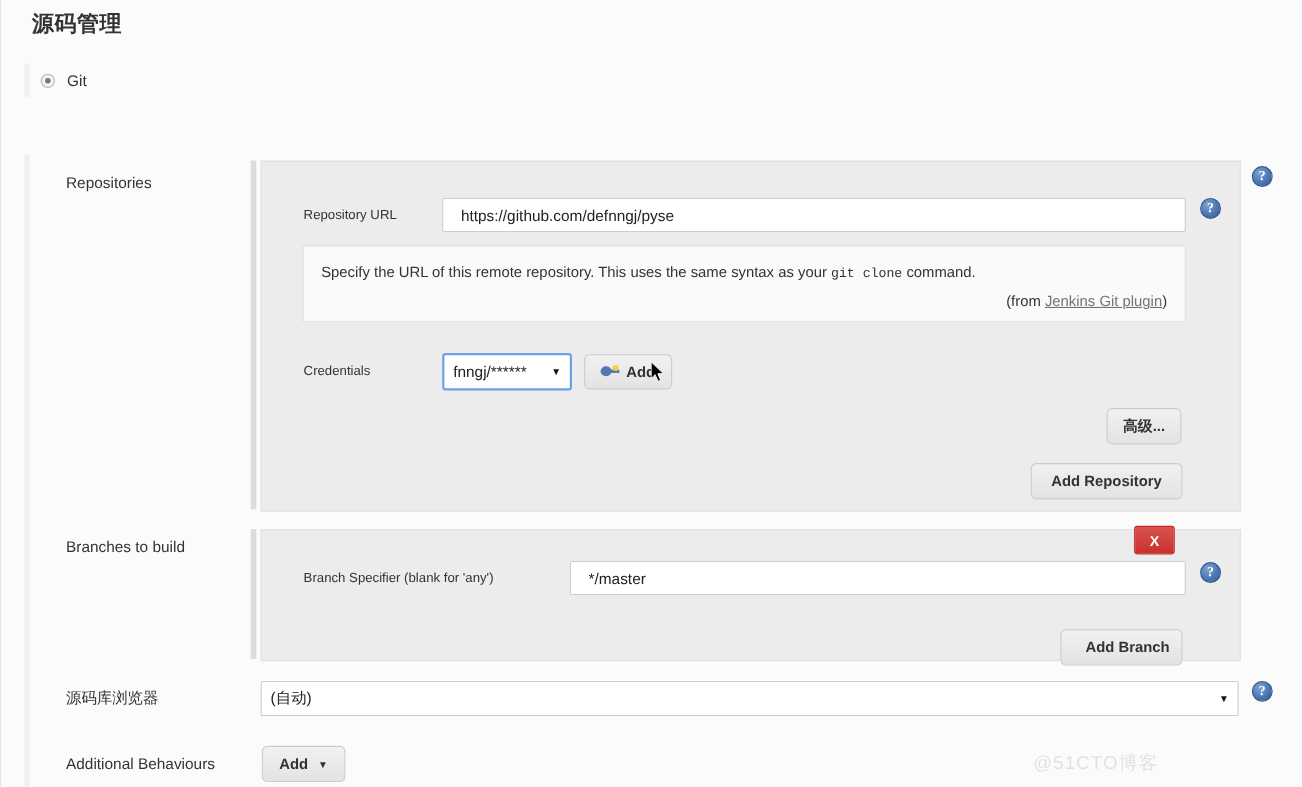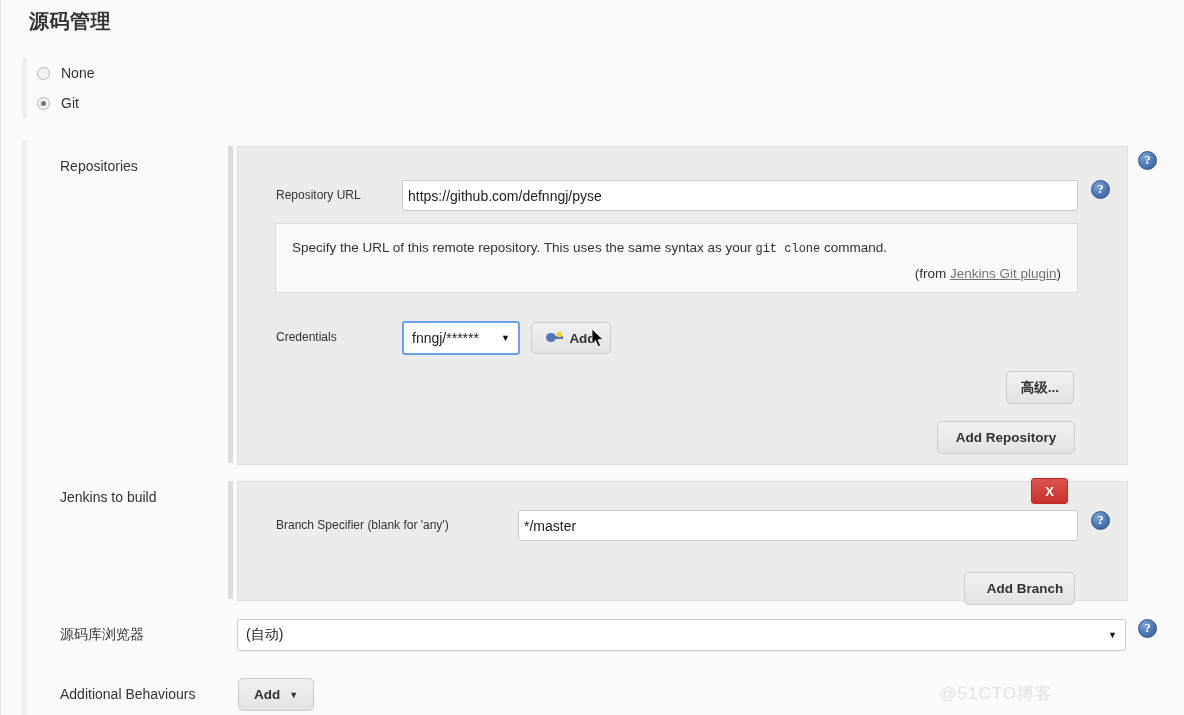--- a/index.html
+++ b/index.html
@@ -113,21 +113,21 @@
   }
   input.text {
     position: absolute;
     box-sizing: border-box;
     background: #fff;
     border: 1px solid #ccc;
     border-radius: 2px;
     font-family: "Liberation Sans", sans-serif;
     font-size: 14px;
     color: #222;
-    padding: 0 5px;
+    padding: 0 16px;
     height: 31px;
     outline: none;
   }
   .helpbox {
     position: absolute;
     box-sizing: border-box;
     background: #fafafa;
     border: 1px solid #dcdcdc;
     font-size: 13.5px;
     color: #333;
@@ -280,24 +280,20 @@
 <body>
 
 <div class="page">
 
   <div class="left-edge"></div>
 
   <div class="page-title">源码管理</div>
 
   <div class="radio-block">
     <div class="radio-row">
-      <span class="radio"></span>
-      <span class="radio-label">None</span>
-    </div>
-    <div class="radio-row">
       <span class="radio checked"></span>
       <span class="radio-label">Git</span>
     </div>
   </div>
 
   <div class="spine"></div>
 
   <div class="row-label" style="left:60px; top:158px;">Repositories</div>
 
   <div class="panel-spine" style="left:228px; top:146px; height:317px;"></div>
@@ -341,21 +337,21 @@
   <div class="btn" style="left:1006px; top:371px; width:68px; height:33px;">
     <span>高级...</span>
   </div>
 
   <div class="btn" style="left:937px; top:421px; width:138px; height:33px;">
     <span>Add Repository</span>
   </div>
 
   <div class="help-icon" style="left:1138px; top:151px;">?</div>
 
-  <div class="row-label" style="left:60px; top:489px;">Jenkins to build</div>
+  <div class="row-label" style="left:60px; top:489px;">Branches to build</div>
 
   <div class="panel-spine" style="left:228px; top:481px; height:118px;"></div>
 
   <div class="panel" style="left:237px; top:481px; width:889px; height:118px;"></div>
 
   <div class="btn-danger" style="left:1031px; top:478px;">X</div>
 
   <div class="field-label" style="left:276px; top:518px;">Branch Specifier (blank for 'any')</div>
 
   <input class="text" style="left: 518px; top: 510px; width: 560px;" value="*/master">

